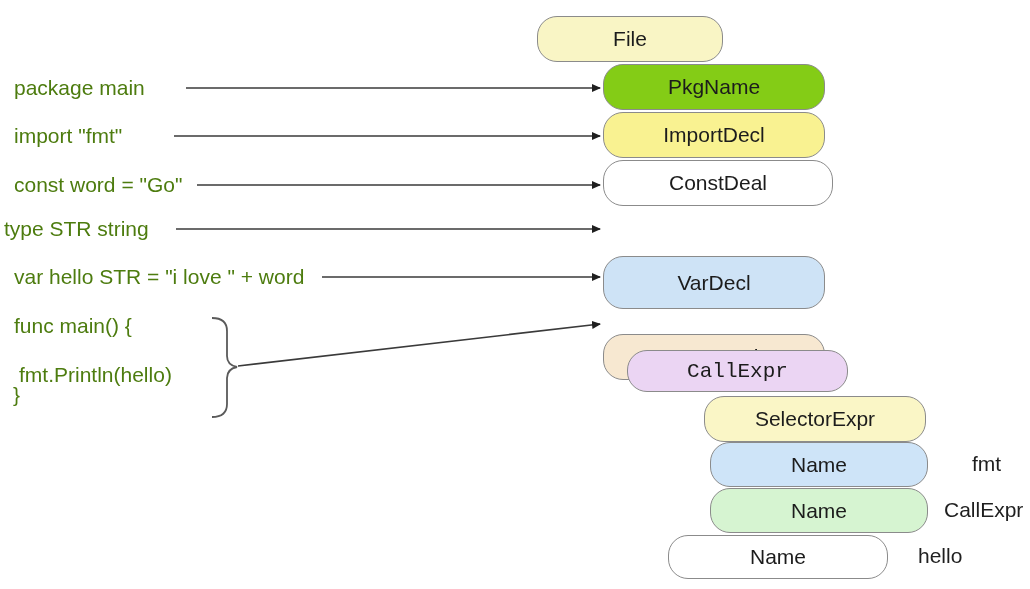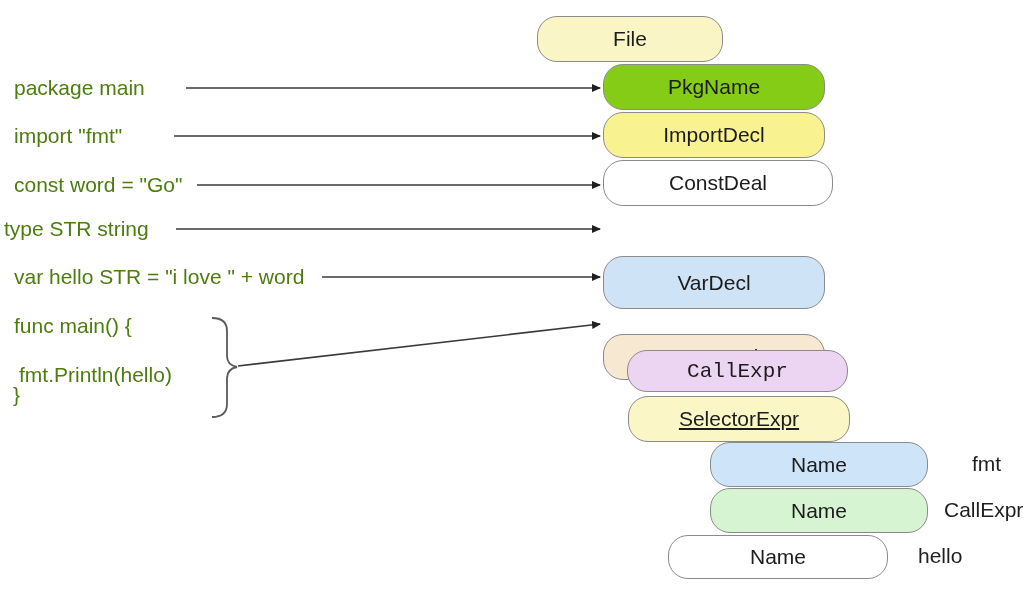--- a/index.html
+++ b/index.html
@@ -58,21 +58,21 @@
   }
   
   .n-file         { left: 537px; top: 16px;  width: 186px; height: 46px; }
   .n-pkgname      { left: 603px; top: 64px;  width: 222px; height: 46px; }
   .n-importdecl   { left: 603px; top: 112px; width: 222px; height: 46px; align-items: center; }
   .n-constdeal    { left: 603px; top: 160px; width: 230px; height: 46px; align-items: center; }
   .n-typedecl     { left: 603px; top: 208px; width: 222px; height: 46px; }
   .n-vardecl      { left: 603px; top: 256px; width: 222px; height: 53px; }
   .n-funcdecl     { left: 603px; top: 304px; width: 222px; height: 46px; margin-top: 30px; }
   .n-callexpr     { left: 627px; top: 350px; width: 221px; height: 42px; font-family: Liberation Mono, monospace; }
-  .n-selectorexpr { left: 628px; top: 396px; width: 222px; height: 46px; text-decoration: underline; }
+  .n-selectorexpr { left: 704px; top: 396px; width: 222px; height: 46px; }
   .n-name-fmt     { left: 710px; top: 442px; width: 218px; height: 45px; }
   .n-name-println { left: 710px; top: 488px; width: 218px; height: 45px; }
   .n-name-hello   { left: 668px; top: 535px; width: 220px; height: 44px; }
   
   .c-package { left: 14px; top: 76px; }
   .c-import  { left: 14px; top: 124px; }
   .c-const   { left: 14px; top: 173px; }
   .c-type    { left: 4px; top: 217px; }
   .c-var     { left: 14px; top: 265px; }
   .c-func    { left: 14px; top: 314px; }

